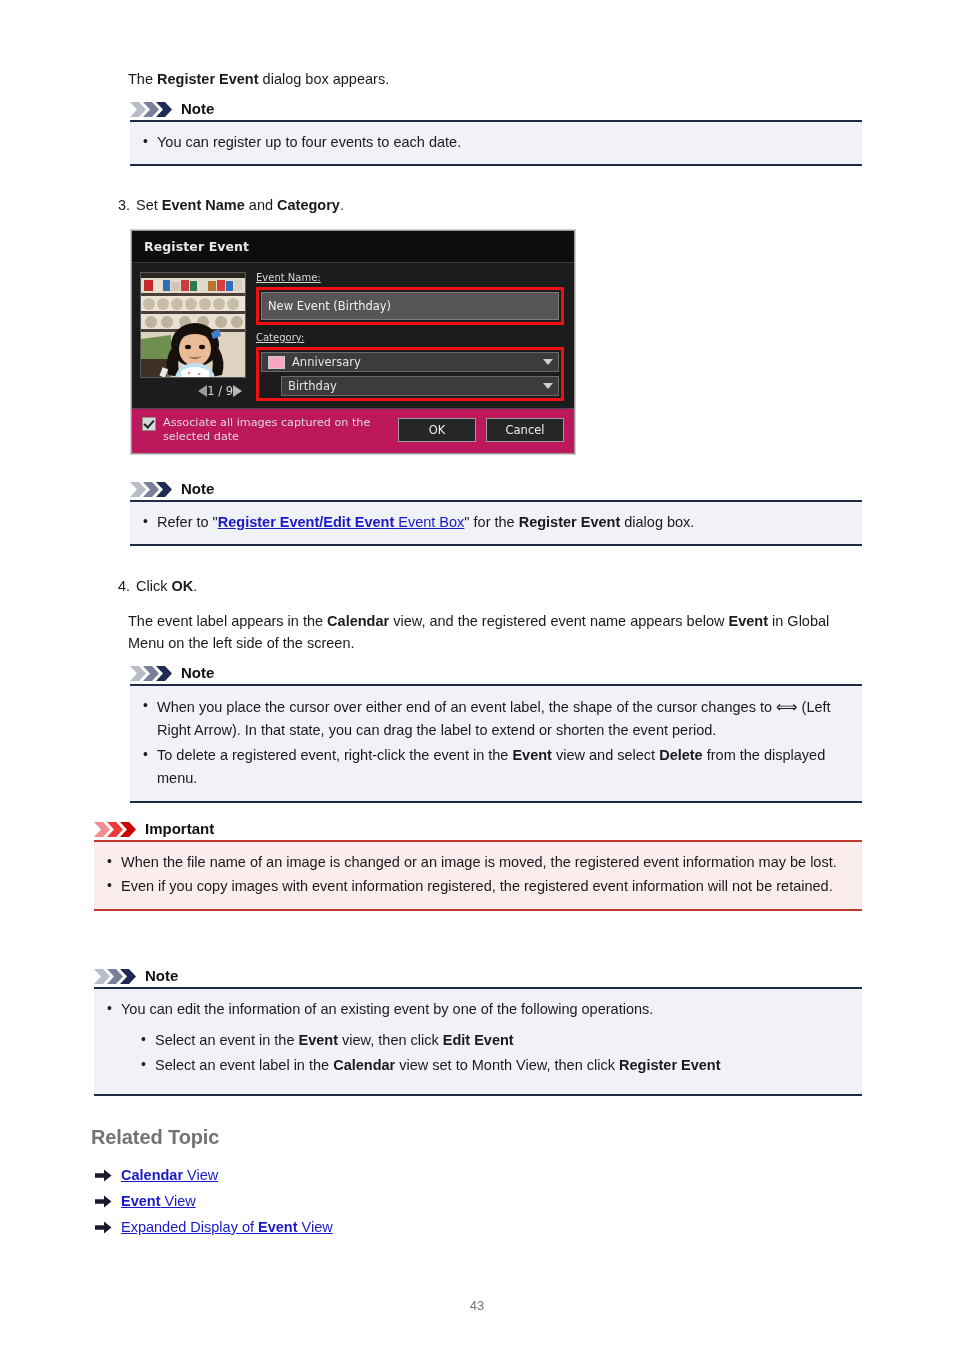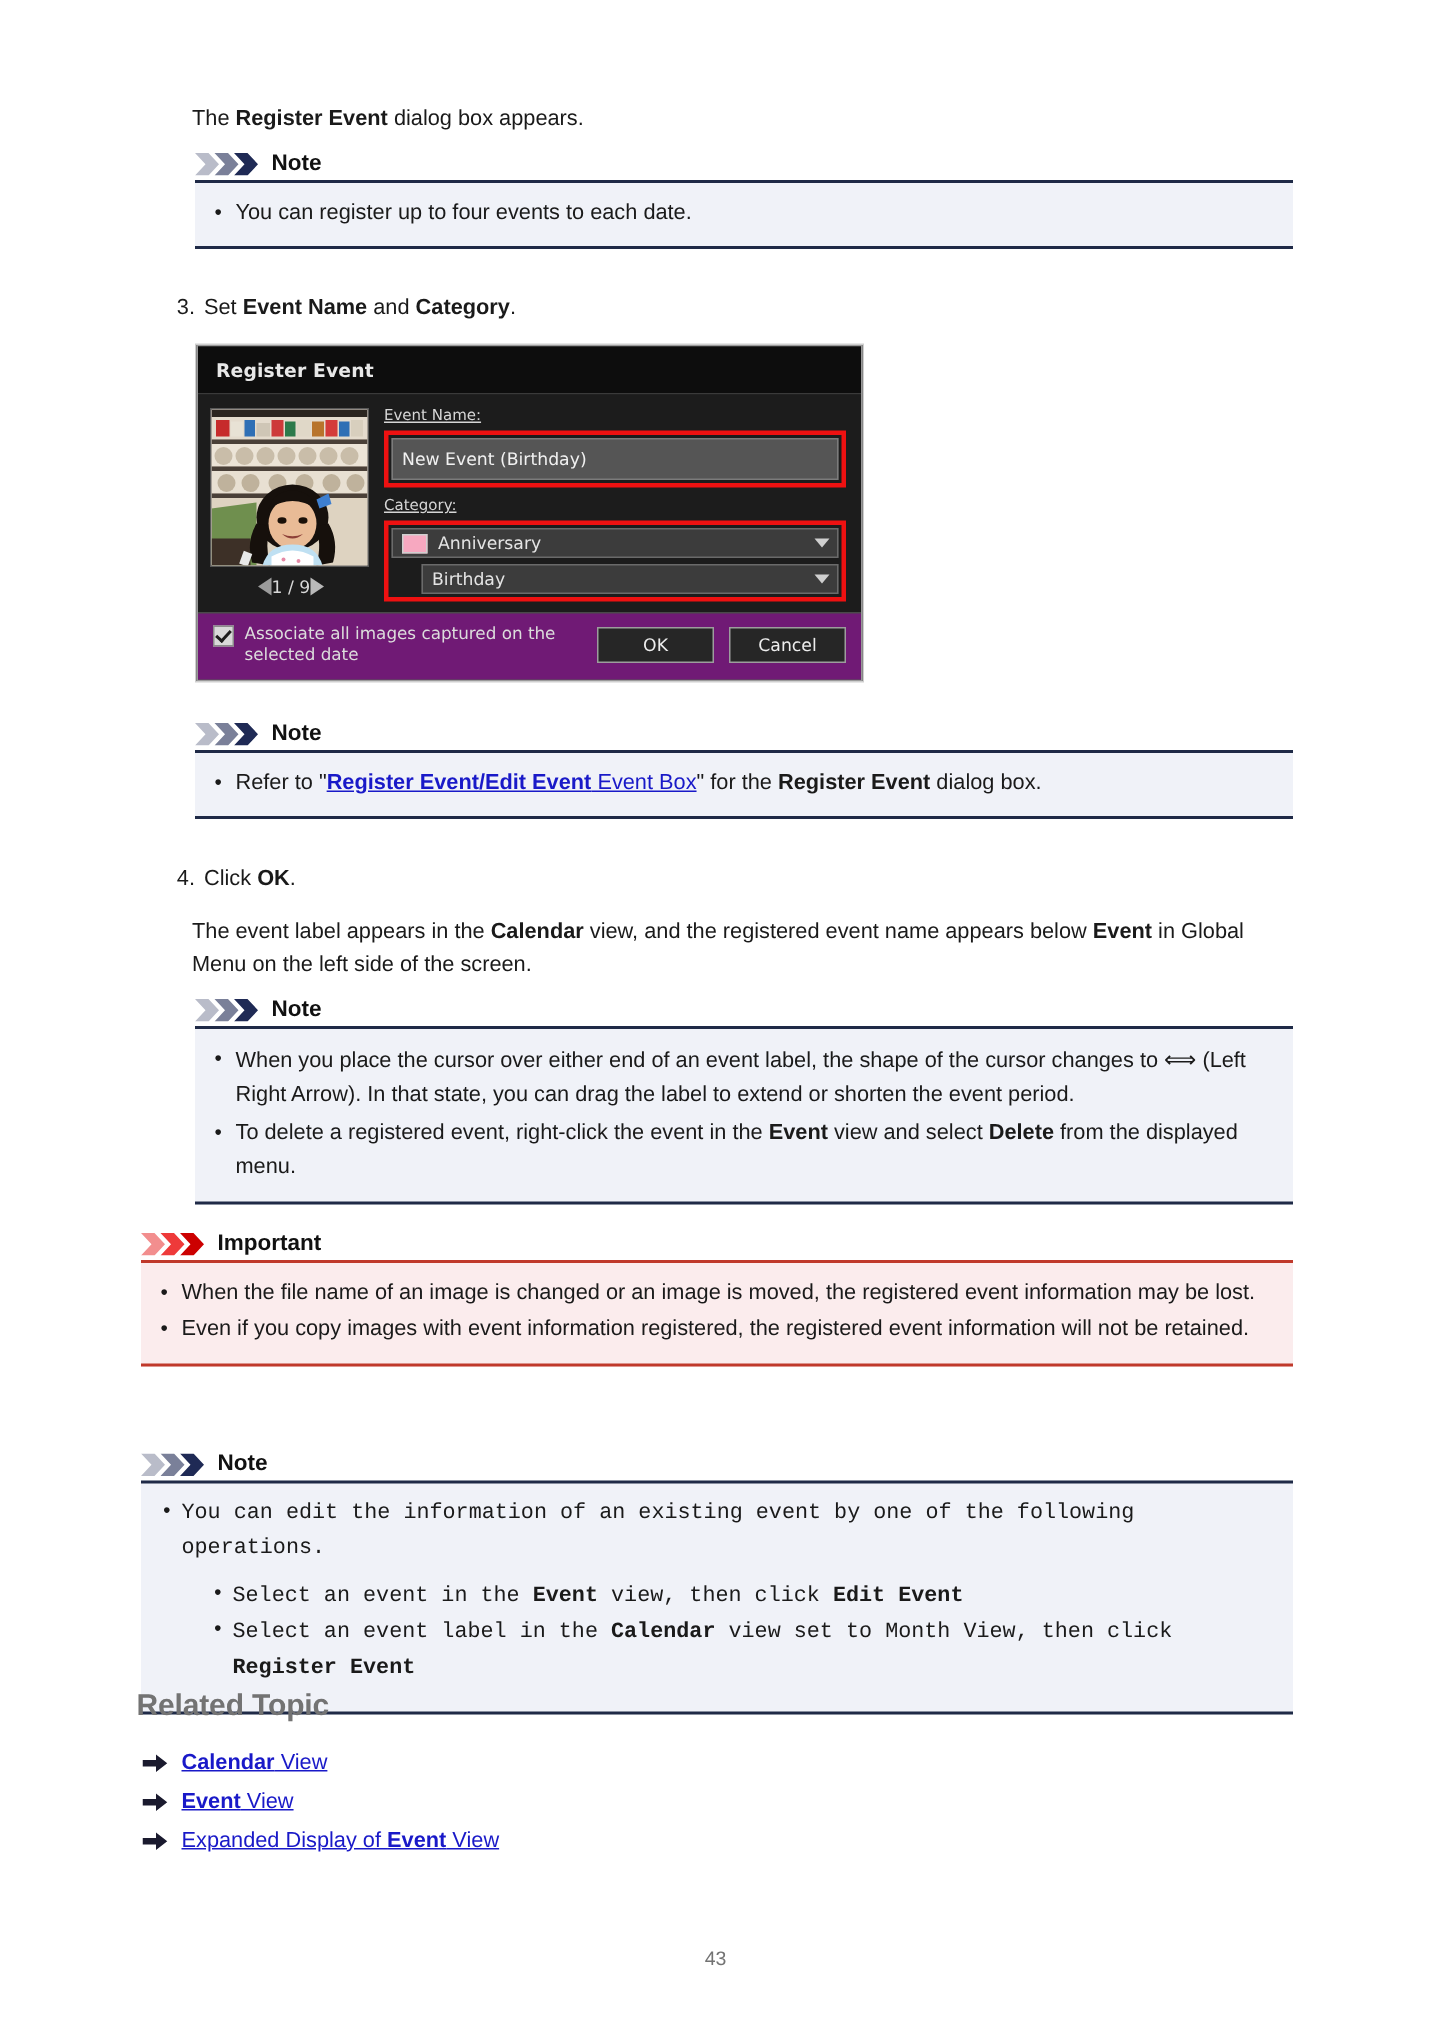--- a/index.html
+++ b/index.html
@@ -176,21 +176,21 @@
     border: 1px solid #585858;
     box-sizing: border-box;
     overflow: hidden;
     position: relative;
     background: #d8cfc2;
   }
   .thumb svg { display: block; }
   .thumb-nav {
     display: flex;
     align-items: center;
-    justify-content: center;
+    justify-content: flex-end;
     height: 26px;
     padding: 0 6px;
     color: #d8d8d8;
     font-size: 11.5px;
   }
   .tri {
     width: 0; height: 0;
     border-top: 6px solid transparent;
     border-bottom: 6px solid transparent;
   }
@@ -249,21 +249,21 @@
     width: 0; height: 0;
     border-left: 5px solid transparent;
     border-right: 5px solid transparent;
     border-top: 6px solid #cfcfcf;
     flex: 0 0 auto;
   }
   .combo2-wrap { padding-left: 20px; margin-top: 4px; }
 
   .dlg-foot {
     border-top: 1px solid #4a4a4a;
-    background: #701a75;
+    background: #be185d;
     display: flex;
     align-items: center;
     padding: 7px 10px 8px 10px;
     gap: 10px;
   }
   .chk-row {
     display: flex;
     align-items: flex-start;
     gap: 7px;
     flex: 1 1 auto;
@@ -522,21 +522,21 @@
     <div class="callout-head">
       <span class="chev-icon">
         <svg width="44" height="15" viewBox="0 0 44 15">
           <path d="M0 0 L9 0 L16 7.5 L9 15 L0 15 L7 7.5 Z" fill="#b9bcc9"></path>
           <path d="M13 0 L22 0 L29 7.5 L22 15 L13 15 L20 7.5 Z" fill="#7a8099"></path>
           <path d="M26 0 L35 0 L42 7.5 L35 15 L26 15 L33 7.5 Z" fill="#1f2a55"></path>
         </svg>
       </span>
       <span>Note</span>
     </div>
-    <div class="callout-body" style="padding-bottom:16px;font-family:Liberation Mono, monospace;">
+    <div class="callout-body" style="padding-bottom:16px;">
       <ul class="bullets">
         <li>You can edit the information of an existing event by one of the following operations.</li>
       </ul>
       <ul class="bullets sub">
         <li><span>Select an event in the </span><b>Event</b><span> view, then click </span><b>Edit Event</b></li>
         <li><span>Select an event label in the </span><b>Calendar</b><span> view set to Month View, then click </span><b>Register Event</b></li>
       </ul>
     </div>
   </div>
 

